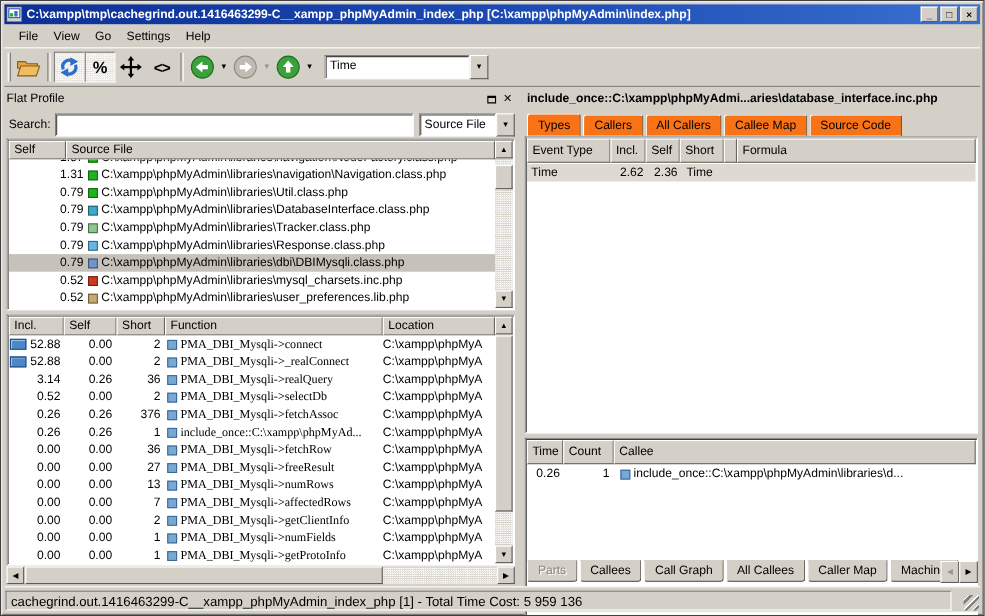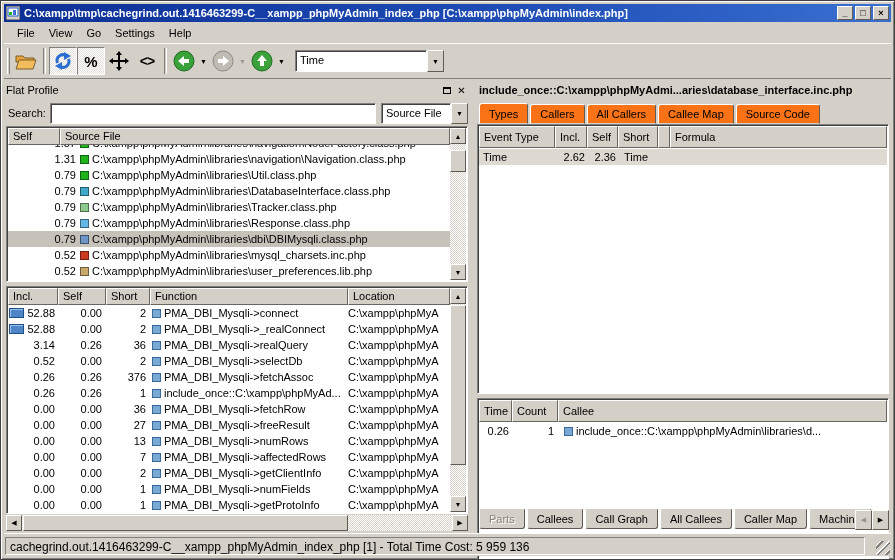--- a/index.html
+++ b/index.html
@@ -69,21 +69,21 @@
   .fpath{flex:1;overflow:hidden;}
   
   .functable{top:206px;left:2px;right:2px;height:228px;overflow:hidden;}
   .fn-body{position:absolute;top:18px;left:1px;right:17px;bottom:1px;overflow:hidden;background:#fff;}
   .grow{display:flex;align-items:center;height:16px;font-size:11px;white-space:nowrap;}
   .c-incl{width:50px;display:flex;align-items:center;flex:none;}
   .c-incl .num{flex:1;text-align:right;padding-right:3px;}
   .bar-ico{width:15px;height:10px;background:#4e86c8;border:1px solid #1e4f85;box-shadow:inset 1px 1px 0 #9cc2e8;flex:none;margin-left:1px;}
   .c-self{width:48px;text-align:right;padding-right:4px;flex:none;}
   .c-called{width:44px;text-align:right;padding-right:4px;flex:none;}
-  .c-fn{width:198px;display:flex;align-items:center;overflow:hidden;flex:none;}
+  .c-fn{width:198px;display:flex;align-items:center;overflow:hidden;flex:none;font-family:Liberation Serif, serif;}
   .fnsq{width:9px;height:9px;flex:none;margin:0 3px 0 2px;background:#7aa8d4;border:1px solid #3a6898;}
   .c-loc{flex:1;overflow:hidden;}
   
   .vsb{position:absolute;top:1px;right:1px;bottom:1px;width:16px;
     background:conic-gradient(#ffffff 25%,#d6d2ca 0 50%,#ffffff 0 75%,#d6d2ca 0);background-size:2px 2px;}
   .sb-btn{position:absolute;left:0;width:16px;height:16px;font-size:7px;display:flex;align-items:center;justify-content:center;color:#000;padding:0;}
   .sb-thumb{position:absolute;left:0;width:16px;}
   .hsb{position:absolute;left:2px;right:2px;bottom:2px;height:16px;
     background:conic-gradient(#ffffff 25%,#d6d2ca 0 50%,#ffffff 0 75%,#d6d2ca 0);background-size:2px 2px;}
   .hsb .sb-btn{top:0;}

